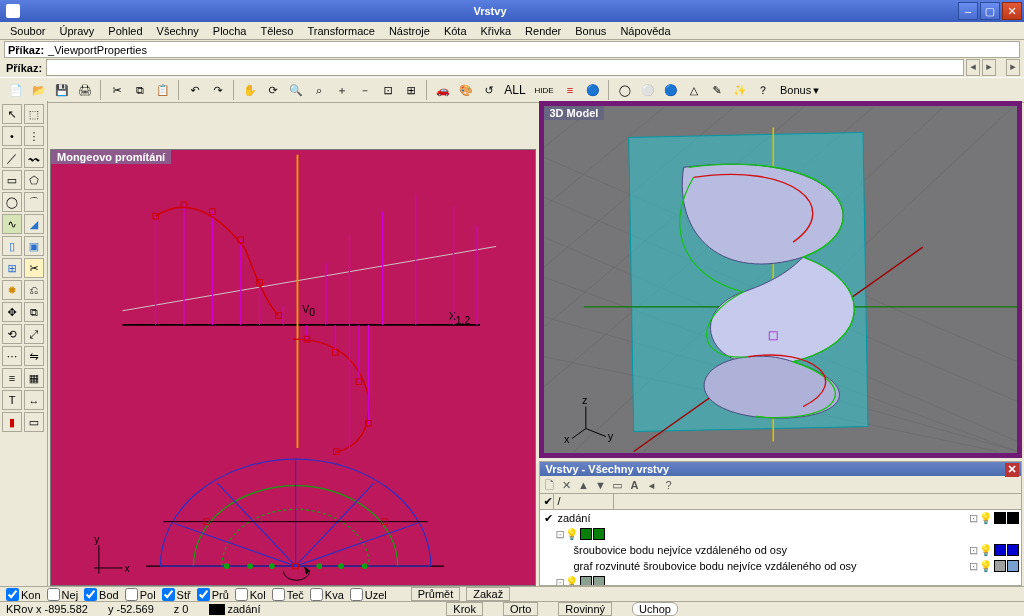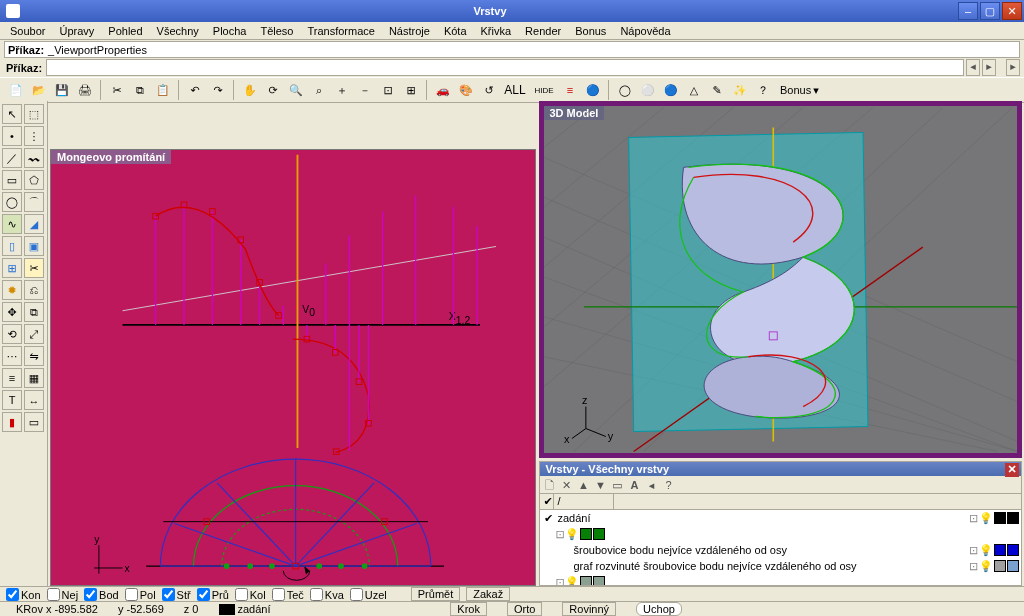--- a/index.html
+++ b/index.html
@@ -54,21 +54,21 @@
 .lp-chk { width:14px; text-align:center;}
 .lp-name { flex:1; padding-left:18px;}
 .lp-row.L0 .lp-name{ padding-left:2px;}
 .lp-icons { display:flex; gap:1px; align-items:center;}
 .lp-swatch { width:12px; height:12px; border:1px solid #000;}
 .bulb { color:#cc0;}
 
 
 .osnap { position:absolute; bottom:15px; left:0; right:0; height:15px; background:#ece9d8; border-top:1px solid #aca899; display:flex; align-items:center; padding:0 6px; gap:6px;}
 .osnap label { display:flex; gap:2px; align-items:flex-end;}
-.statusbar { position:absolute; bottom:0; left:0; right:0; height:15px; background:#ece9d8; border-top:1px solid #aca899; display:flex; align-items:center; padding:0 16px; gap:20px;}
+.statusbar { position:absolute; bottom:0; left:0; right:0; height:15px; background:#ece9d8; border-top:1px solid #aca899; display:flex; align-items:center; padding:0 6px; gap:20px;}
 .statusbar .btn { border:1px solid #aca899; padding:0 6px; background:#ece9d8;}
 .statusbar .btn.active { background:#fff; font-weight:normal;border-radius:6px;}
 .statusbar .swatch { width:16px; height:11px; border:1px solid #000; background:#000; display:inline-block; vertical-align:middle; margin-right:3px;}
 
 
 .vp-left svg, .vp-3d svg { position:absolute; inset:0; width:100%; height:100%;}
 
 .bonus { display:flex; align-items:center; gap:2px; margin-left:4px;}
 </style>
 </head>

